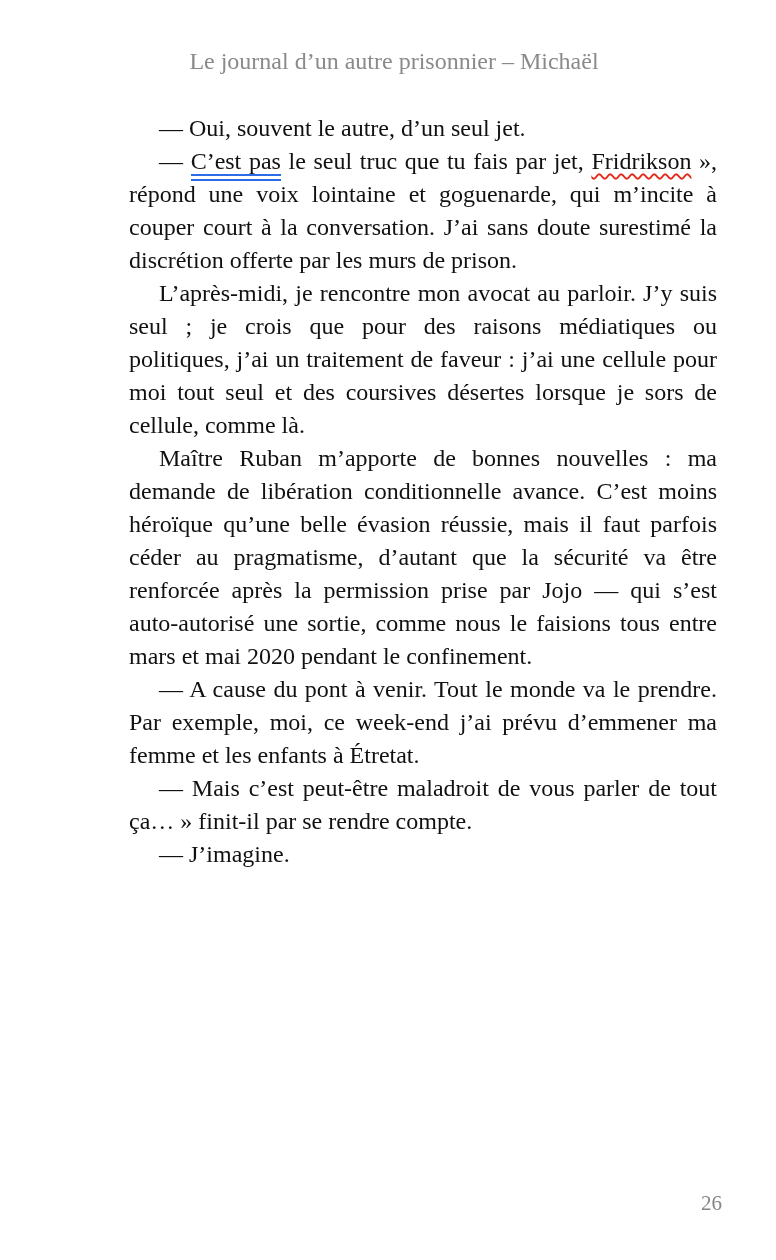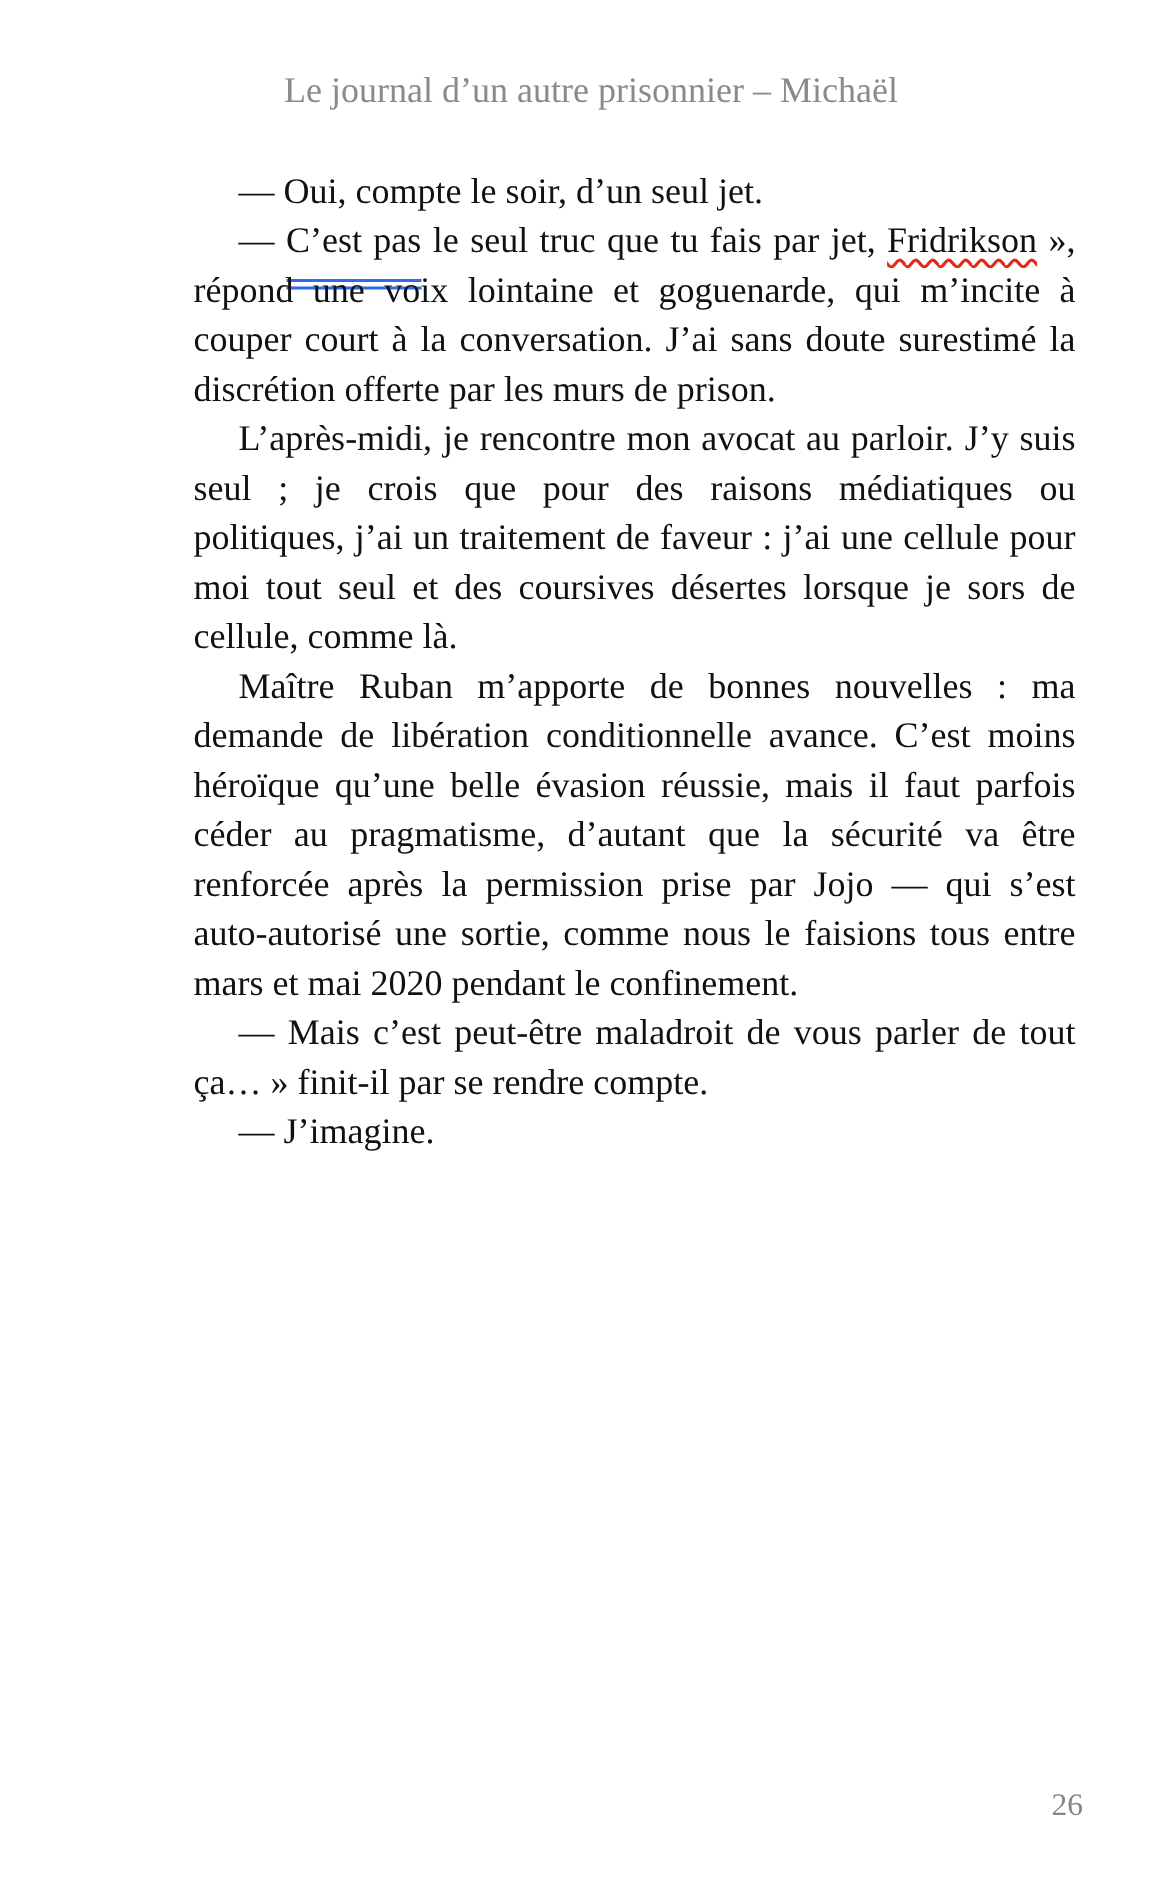--- a/index.html
+++ b/index.html
@@ -39,21 +39,21 @@
   }
   .para {
     margin: 0;
     text-indent: 30px;
   }
   .seg-normal {
     text-decoration: none;
   }
   .seg-grammar {
     border-bottom: 7px double var(--grammar-underline-blue, #2e6be6);
-    padding-bottom: 12px;
+    padding-bottom: 0px;
   }
   .seg-spelling {
     text-decoration: underline;
     text-decoration-style: wavy;
     text-decoration-color: var(--spelling-underline-red, #e42a1a);
     text-decoration-thickness: 2px;
     text-underline-offset: 4px;
   }
   .page-number {
     position: absolute;
@@ -63,22 +63,23 @@
     color: var(--page-number-gray, #868686);
   }
 </style>
 </head>
 <body>
 
 <div class="sheet">
   <header class="running-header">Le journal d’un autre prisonnier – Michaël</header>
 
   <main class="doc-body">
-      <p class="para"><span class="seg-normal">— Oui, compte le soir, d’un seul jet.</span></p>
+      <p class="para"><span class="seg-normal">— Oui, souvent le autre, d’un seul jet.</span></p>
       <p class="para"><span class="seg-normal">— </span><span class="seg-grammar">C’est pas</span><span class="seg-normal"> le seul truc que tu fais par jet, </span><span class="seg-spelling">Fridrikson</span><span class="seg-normal">&nbsp;», répond une voix lointaine et goguenarde, qui m’incite à couper court à la conversation. J’ai sans doute surestimé la discrétion offerte par les murs de prison.</span></p>
       <p class="para"><span class="seg-normal">L’après-midi, je rencontre mon avocat au parloir. J’y suis seul&nbsp;; je crois que pour des raisons médiatiques ou politiques, j’ai un traitement de faveur&nbsp;: j’ai une cellule pour moi tout seul et des coursives désertes lorsque je sors de cellule, comme là.</span></p>
       <p class="para"><span class="seg-normal">Maître Ruban m’apporte de bonnes nouvelles&nbsp;: ma demande de libération conditionnelle avance. C’est moins héroïque qu’une belle évasion réussie, mais il faut parfois céder au pragmatisme, d’autant que la sécurité va être renforcée après la permission prise par Jojo — qui s’est auto-autorisé une sortie, comme nous le faisions tous entre mars et mai 2020 pendant le confinement.</span></p>
+      <p class="para"><span class="seg-normal">— A cause du pont à venir. Tout le monde va le prendre. Par exemple, moi, ce week-end j’ai prévu d’emmener ma femme et les enfants à Étretat.</span></p>
       <p class="para"><span class="seg-normal">— Mais c’est peut-être maladroit de vous parler de tout ça…&nbsp;» finit-il par se rendre compte.</span></p>
       <p class="para"><span class="seg-normal">— J’imagine.</span></p>
     </main>
 
   <div class="page-number">26</div>
 </div>
 
 </body></html>

